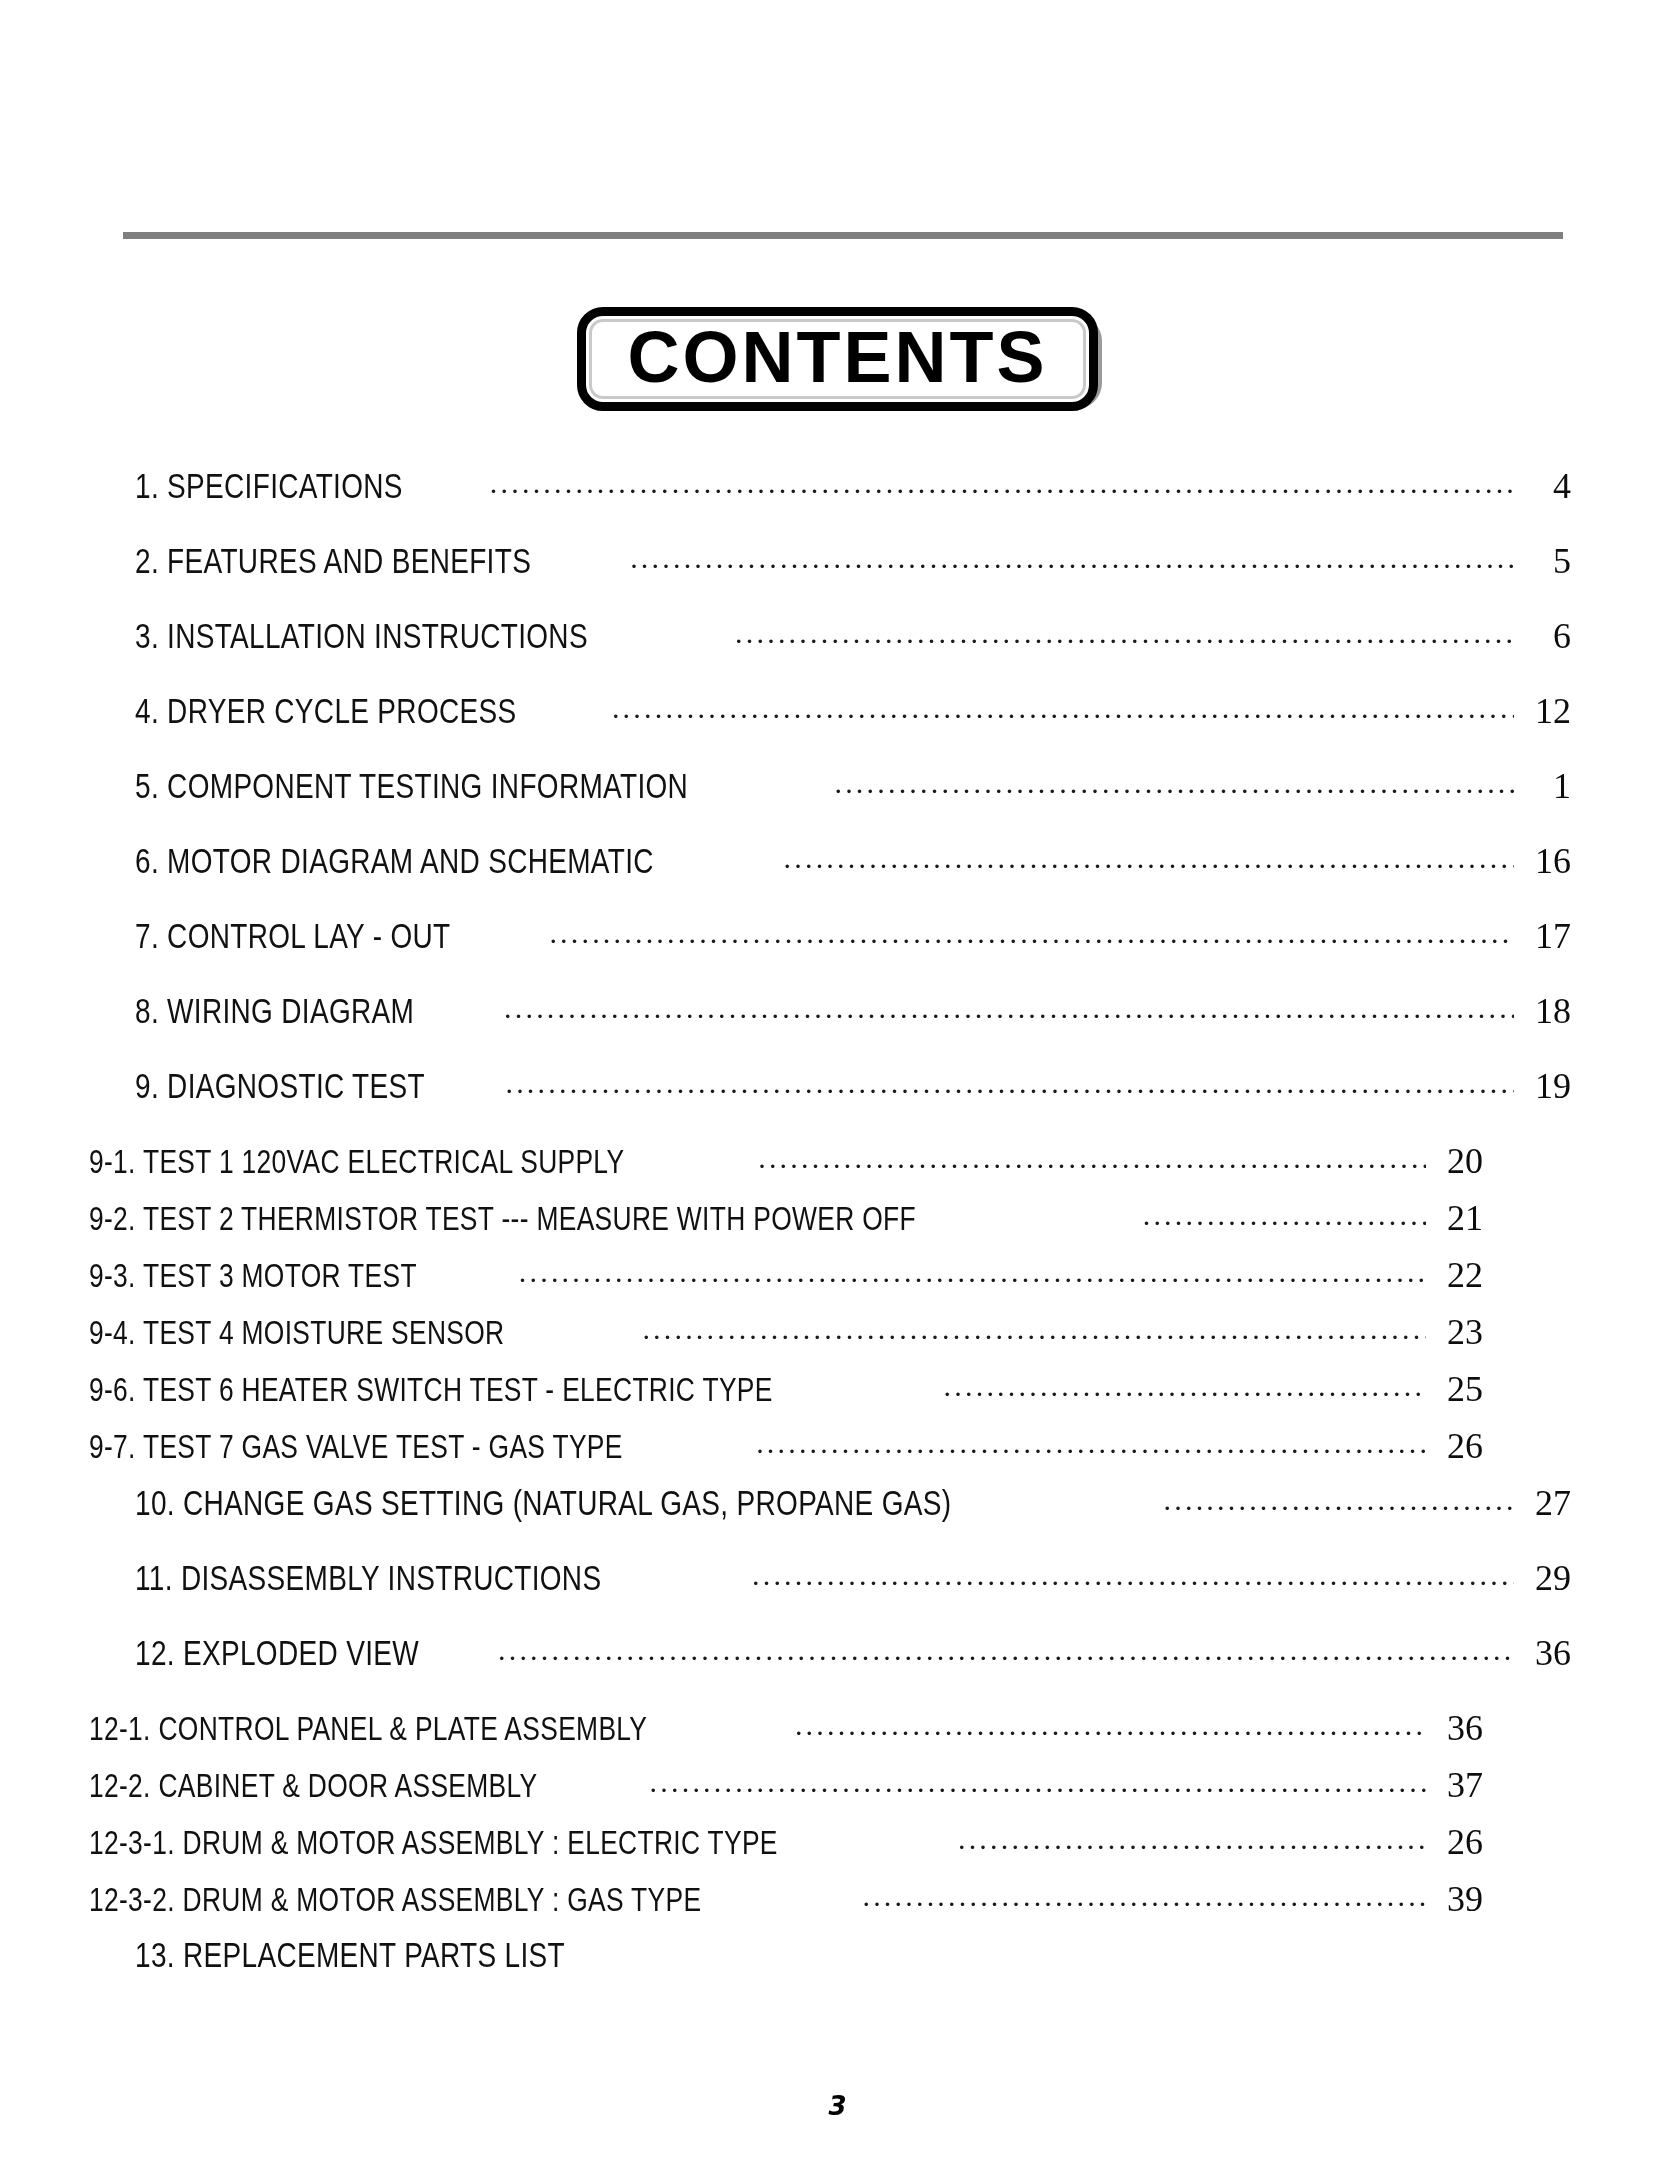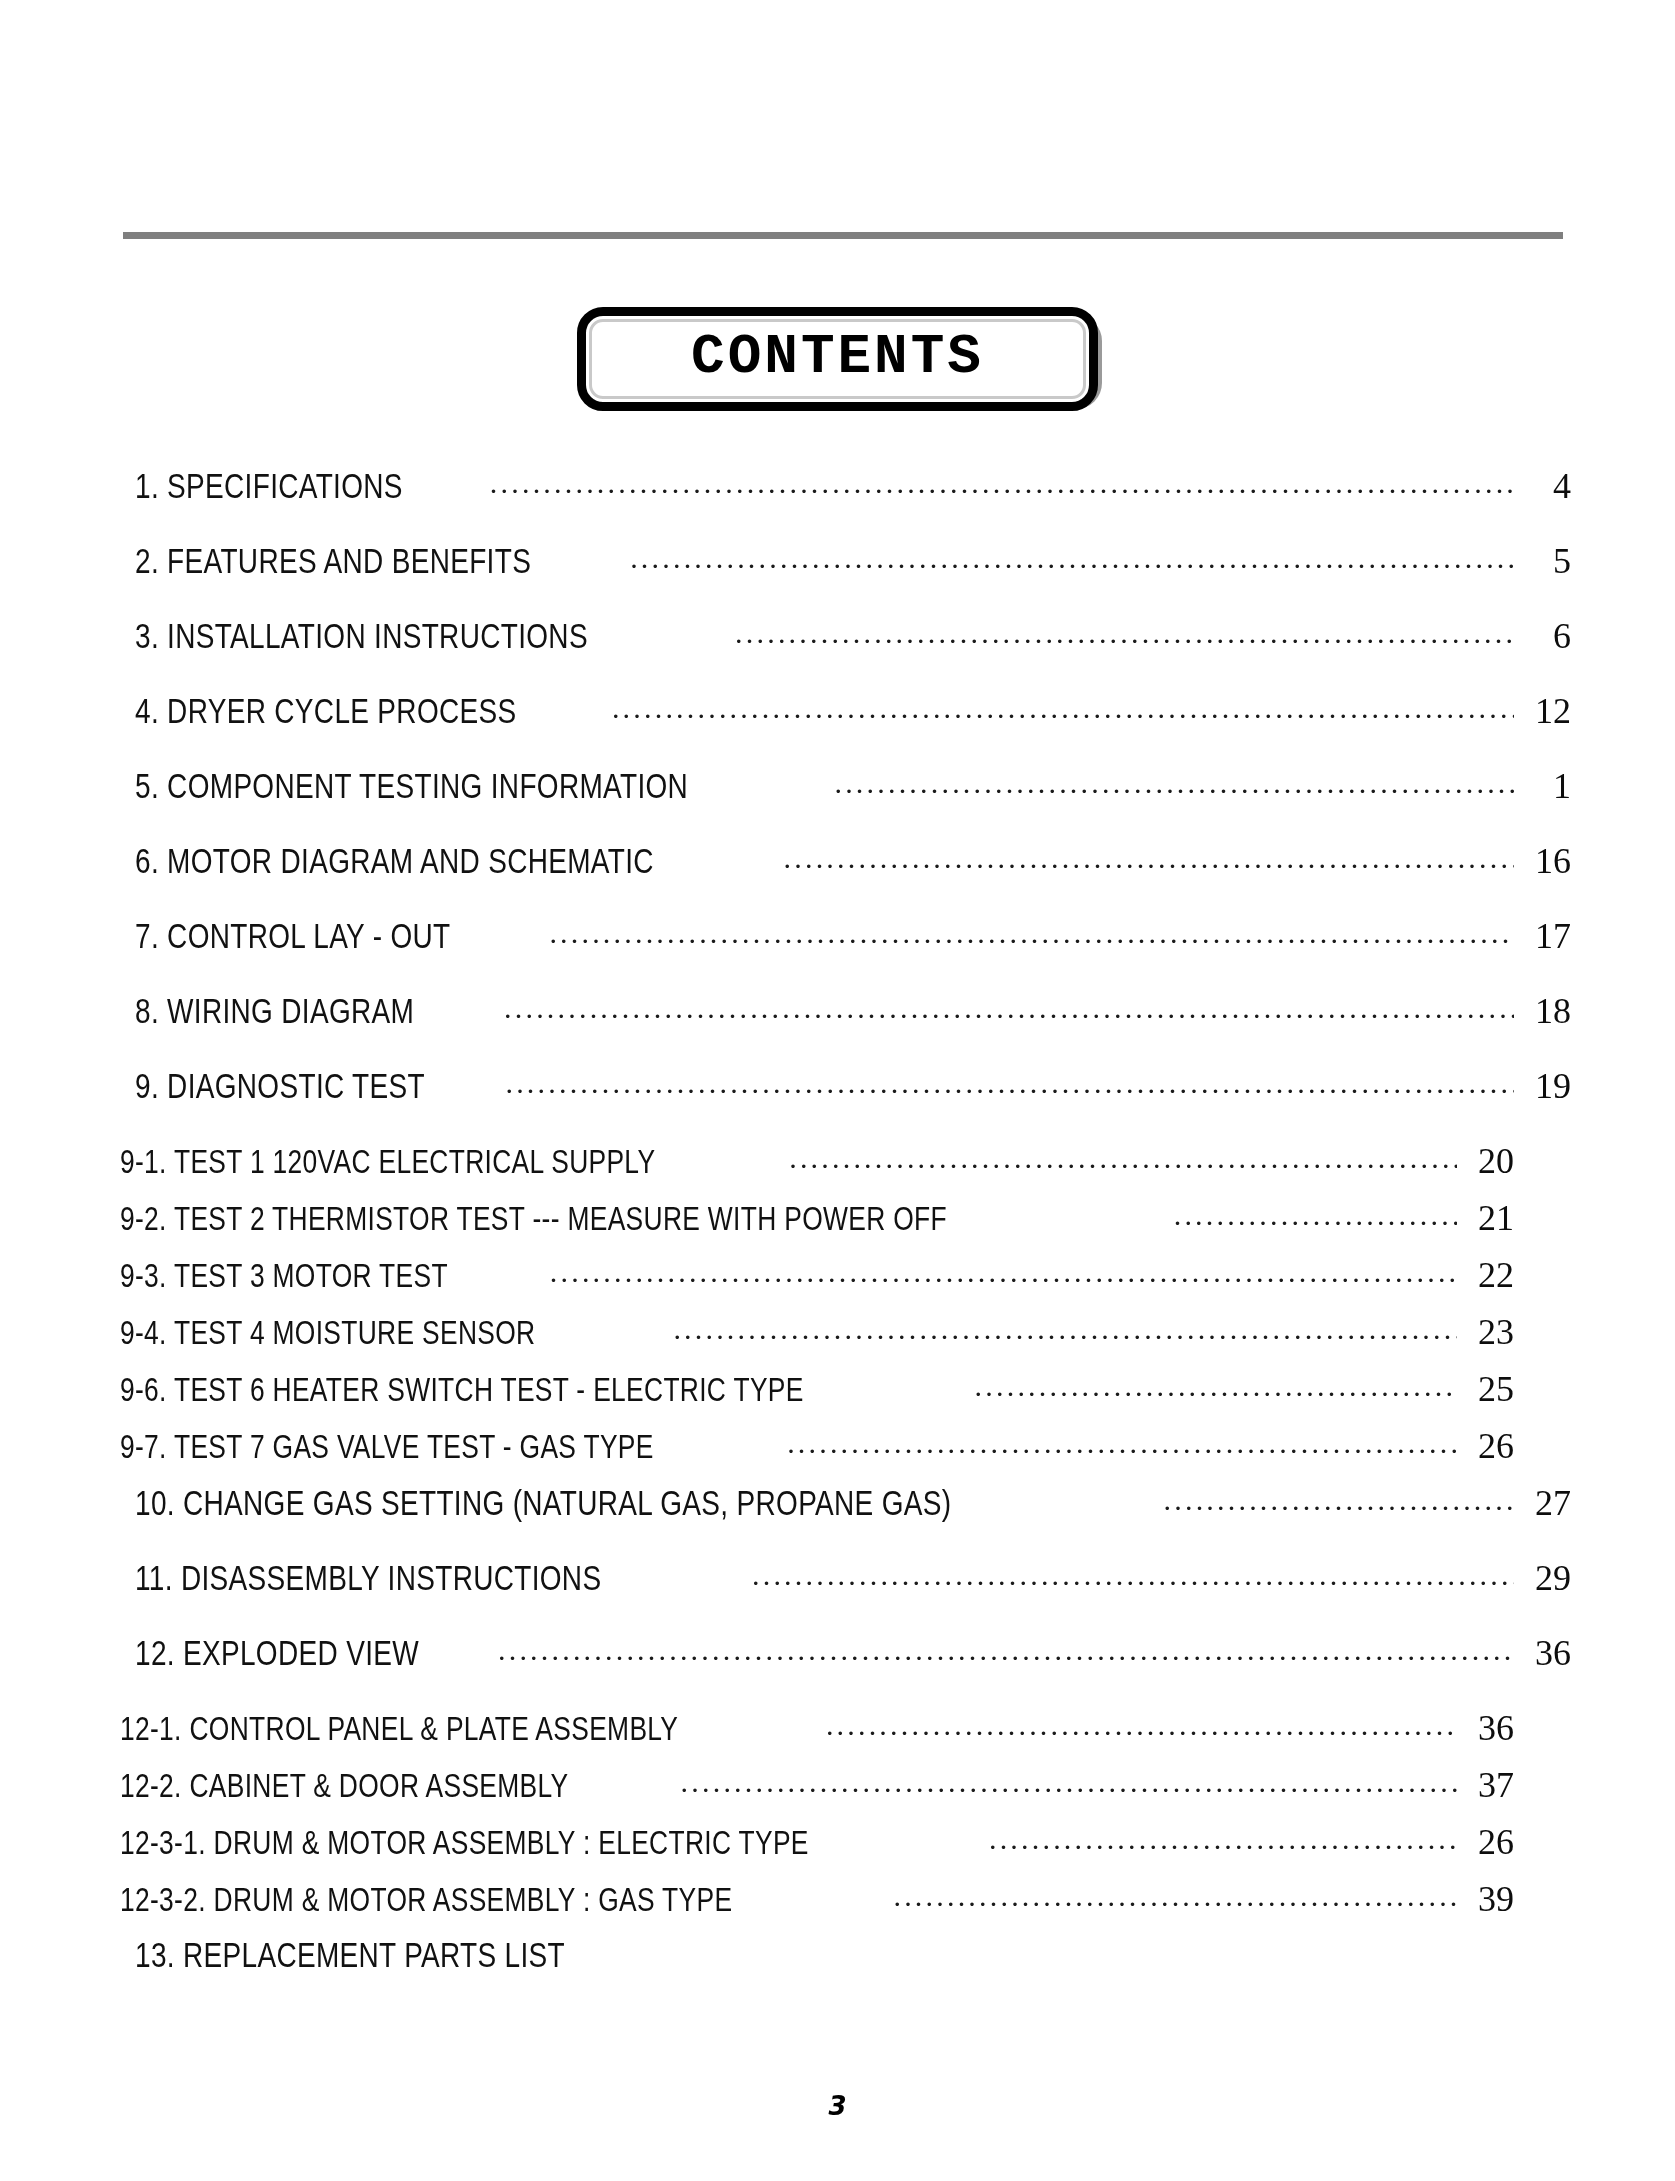--- a/index.html
+++ b/index.html
@@ -58,23 +58,23 @@
     height: 86px;
     border: 9px solid #000000;
     border-radius: 26px;
     background: #ffffff;
     box-shadow: inset 0 0 0 3px #ffffff, inset 0 0 0 6px #c9c9c9;
     display: flex;
     align-items: center;
     justify-content: center;
   }
   .title-text {
-    font-family: Liberation Mono, monospace;
+    font-family: Liberation Sans, sans-serif;
     font-weight: bold;
-    font-size: 56px;
+    font-size: 72px;
     letter-spacing: 3px;
     color: #000000;
     line-height: 1;
     transform: translateY(-2px);
   }
 
   
   .toc {
     position: absolute;
     left: 0;
@@ -85,21 +85,21 @@
   .toc-row {
     position: relative;
     display: flex;
     align-items: baseline;
     width: 1436px;
     margin-left: 135px;
     white-space: nowrap;
   }
 
   .toc-row.level-1 { height: 75px; }
-  .toc-row.level-2 { height: 57px; margin-left: 120px; width: 1394px; }
+  .toc-row.level-2 { height: 57px; margin-left: 89px; width: 1394px; }
 
   .toc-label {
     font-family: "Liberation Sans", sans-serif;
     font-size: 35px;
     font-weight: 400;
     color: #111111;
     transform: scaleX(0.80);
     transform-origin: left center;
     letter-spacing: 0.4px;
     flex: 0 0 auto;

